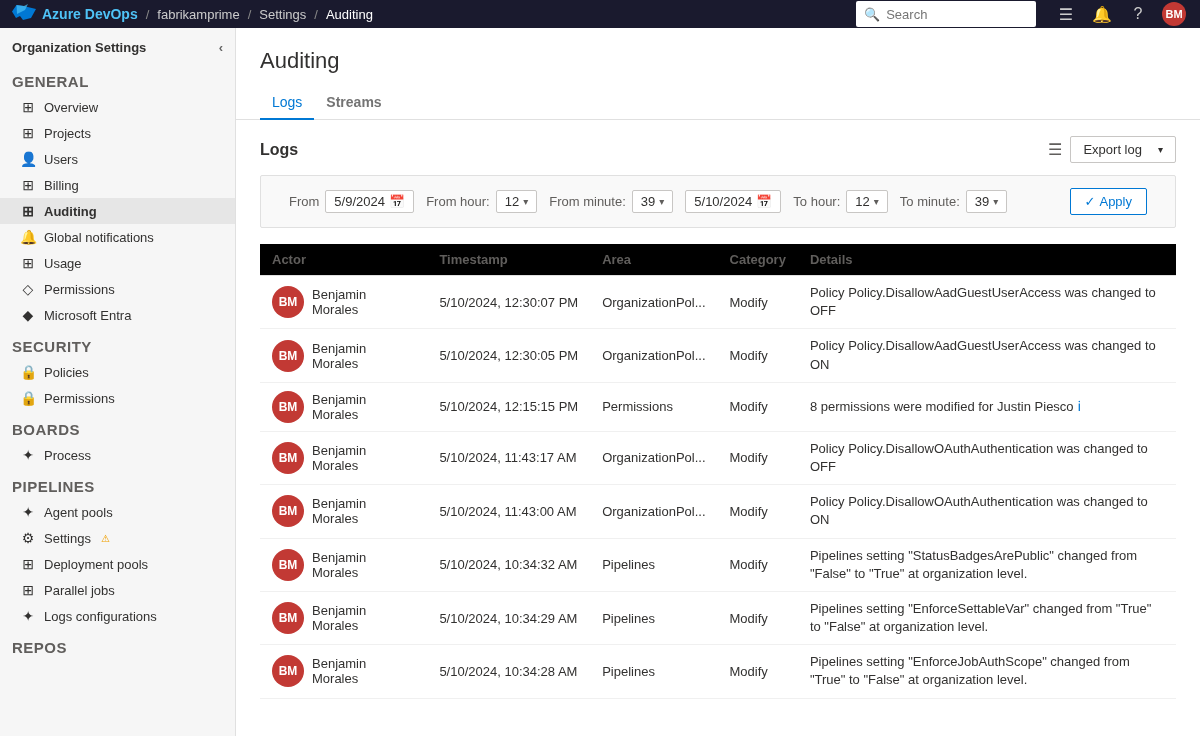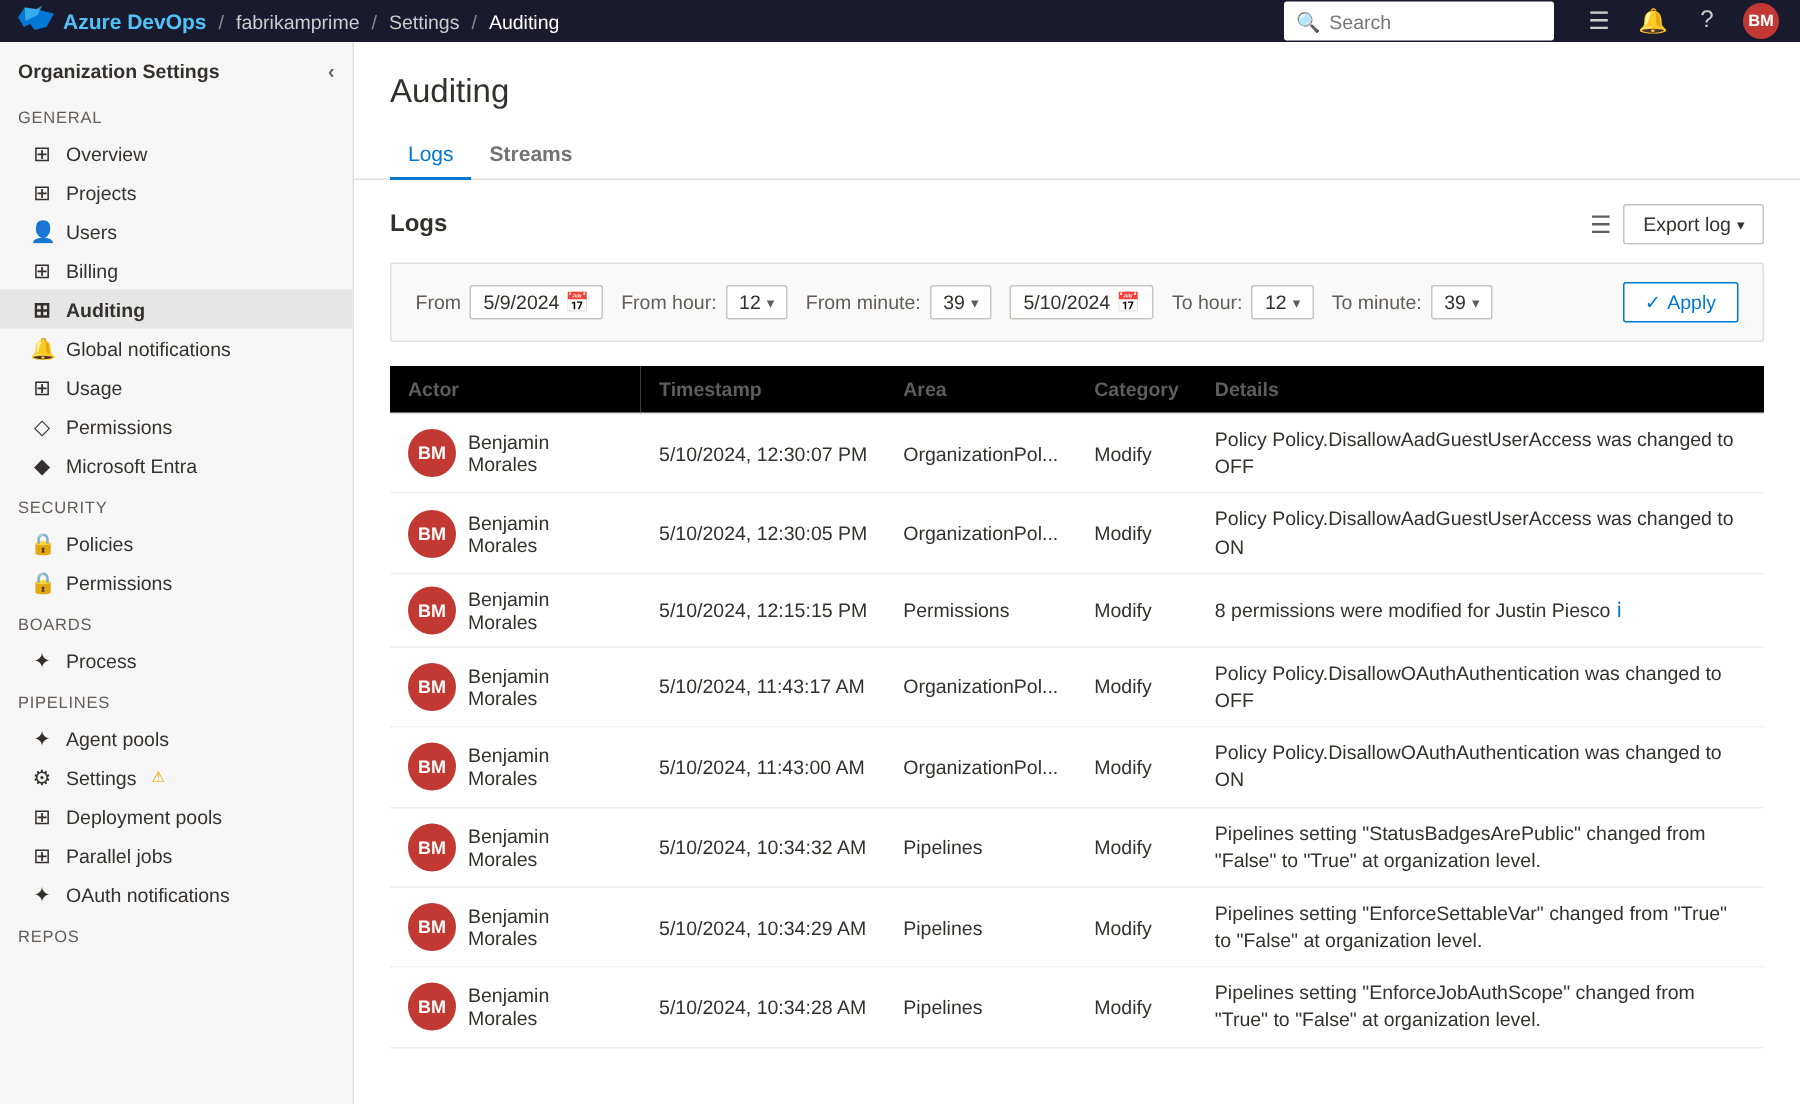--- a/index.html
+++ b/index.html
@@ -14,21 +14,21 @@
     .topnav-icons { display: flex; gap: 8px; margin-left: 8px; }
     .topnav-icon { color: #ccc; font-size: 16px; cursor: pointer; width: 28px; height: 28px; display: flex; align-items: center; justify-content: center; }
 
     
     .layout { display: flex; flex: 1; overflow: hidden; }
 
     
     .sidebar { width: 236px; background: #f6f6f6; border-right: 1px solid #e0e0e0; overflow-y: auto; flex-shrink: 0; }
     .sidebar-header { padding: 12px 12px 8px; font-size: 13px; font-weight: 600; color: #323130; display: flex; align-items: center; justify-content: space-between; }
     .sidebar-collapse { color: #666; cursor: pointer; }
-    .sidebar-section-title { padding: 10px 12px 4px; font-size: 11px; font-weight: 400; color: #605e5c; text-transform: uppercase; letter-spacing: 0.5px; }
+    .sidebar-section-title { padding: 10px 12px 4px; font-size: 15px; font-weight: 700; color: #605e5c; text-transform: uppercase; letter-spacing: 0.5px; }
     .sidebar-item { display: flex; align-items: center; gap: 8px; padding: 5px 12px 5px 20px; cursor: pointer; color: #323130; font-size: 13px; text-decoration: none; }
     .sidebar-item.active { background: #e6e6e6; font-weight: 600; }
     .sidebar-item .icon { font-size: 14px; width: 16px; text-align: center; flex-shrink: 0; }
 
     
     .main { flex: 1; overflow-y: auto; background: #fff; }
     .main-header { padding: 20px 24px 0; }
     .main-title { font-size: 22px; font-weight: 400; color: #323130; margin-bottom: 12px; }
 
     
@@ -37,24 +37,24 @@
     .tab.active { color: #0078d4; border-bottom-color: #0078d4; font-weight: 500; }
 
     
     .content { padding: 16px 24px; }
 
     
     .logs-header { display: flex; align-items: center; justify-content: space-between; margin-bottom: 12px; }
     .logs-title { font-size: 16px; font-weight: 600; color: #323130; }
     .logs-actions { display: flex; align-items: center; gap: 8px; }
     .filter-icon { color: #605e5c; font-size: 16px; cursor: pointer; }
-    .export-btn { display: flex; align-items: center; gap: 4px; padding: 5px 12px; border: 1px solid #c8c6c4; background: #fff; cursor: pointer; border-radius: 2px; font-size: 13px; color: #323130; }
-
-    
-    .filter-bar { background: #f9f9f9; border: 1px solid #e0e0e0; border-radius: 2px; padding: 12px 16px; display: flex; align-items: center; gap: 12px; margin-bottom: 16px; flex-wrap: wrap; }
+    .export-btn { display: flex; align-items: center; gap: 16px; padding: 5px 12px; border: 1px solid #c8c6c4; background: #fff; cursor: pointer; border-radius: 2px; font-size: 13px; color: #323130; }
+
+    
+    .filter-bar { background: #f9f9f9; border: 1px solid #e0e0e0; border-radius: 2px; padding: 12px 28px; display: flex; align-items: center; gap: 12px; margin-bottom: 16px; flex-wrap: wrap; }
     .filter-group { display: flex; align-items: center; gap: 6px; font-size: 13px; }
     .filter-label { color: #605e5c; }
     .filter-value { display: flex; align-items: center; gap: 4px; padding: 3px 8px; border: 1px solid #c8c6c4; background: #fff; border-radius: 2px; cursor: pointer; font-size: 13px; }
     .filter-chevron { font-size: 10px; color: #605e5c; }
     .apply-btn { margin-left: auto; display: flex; align-items: center; gap: 4px; padding: 5px 14px; background: #fff; border: 1px solid #0078d4; color: #0078d4; border-radius: 2px; cursor: pointer; font-size: 13px; font-weight: 500; }
     .checkmark { color: #0078d4; }
 
     
     .audit-table { width: 100%; border-collapse: collapse; font-size: 13px; }
     .audit-table th { text-align: left; padding: 8px 12px; color: #605e5c; font-weight: 600; border-bottom: 1px solid #e0e0e0; font-size: 13px; background: #000000; }
@@ -179,21 +179,21 @@
     <div class="sidebar-item">
       <span class="icon">⊞</span>
       <span>Deployment pools</span>
     </div>
     <div class="sidebar-item">
       <span class="icon">⊞</span>
       <span>Parallel jobs</span>
     </div>
     <div class="sidebar-item">
       <span class="icon">✦</span>
-      <span>OAuth notifications</span>
+      <span>Logs configurations</span>
     </div>
 
     <div class="sidebar-section-title">Repos</div>
   </div>
 
   <div class="main">
     <div class="main-header">
       <h1 class="main-title">Auditing</h1>
     </div>
 

